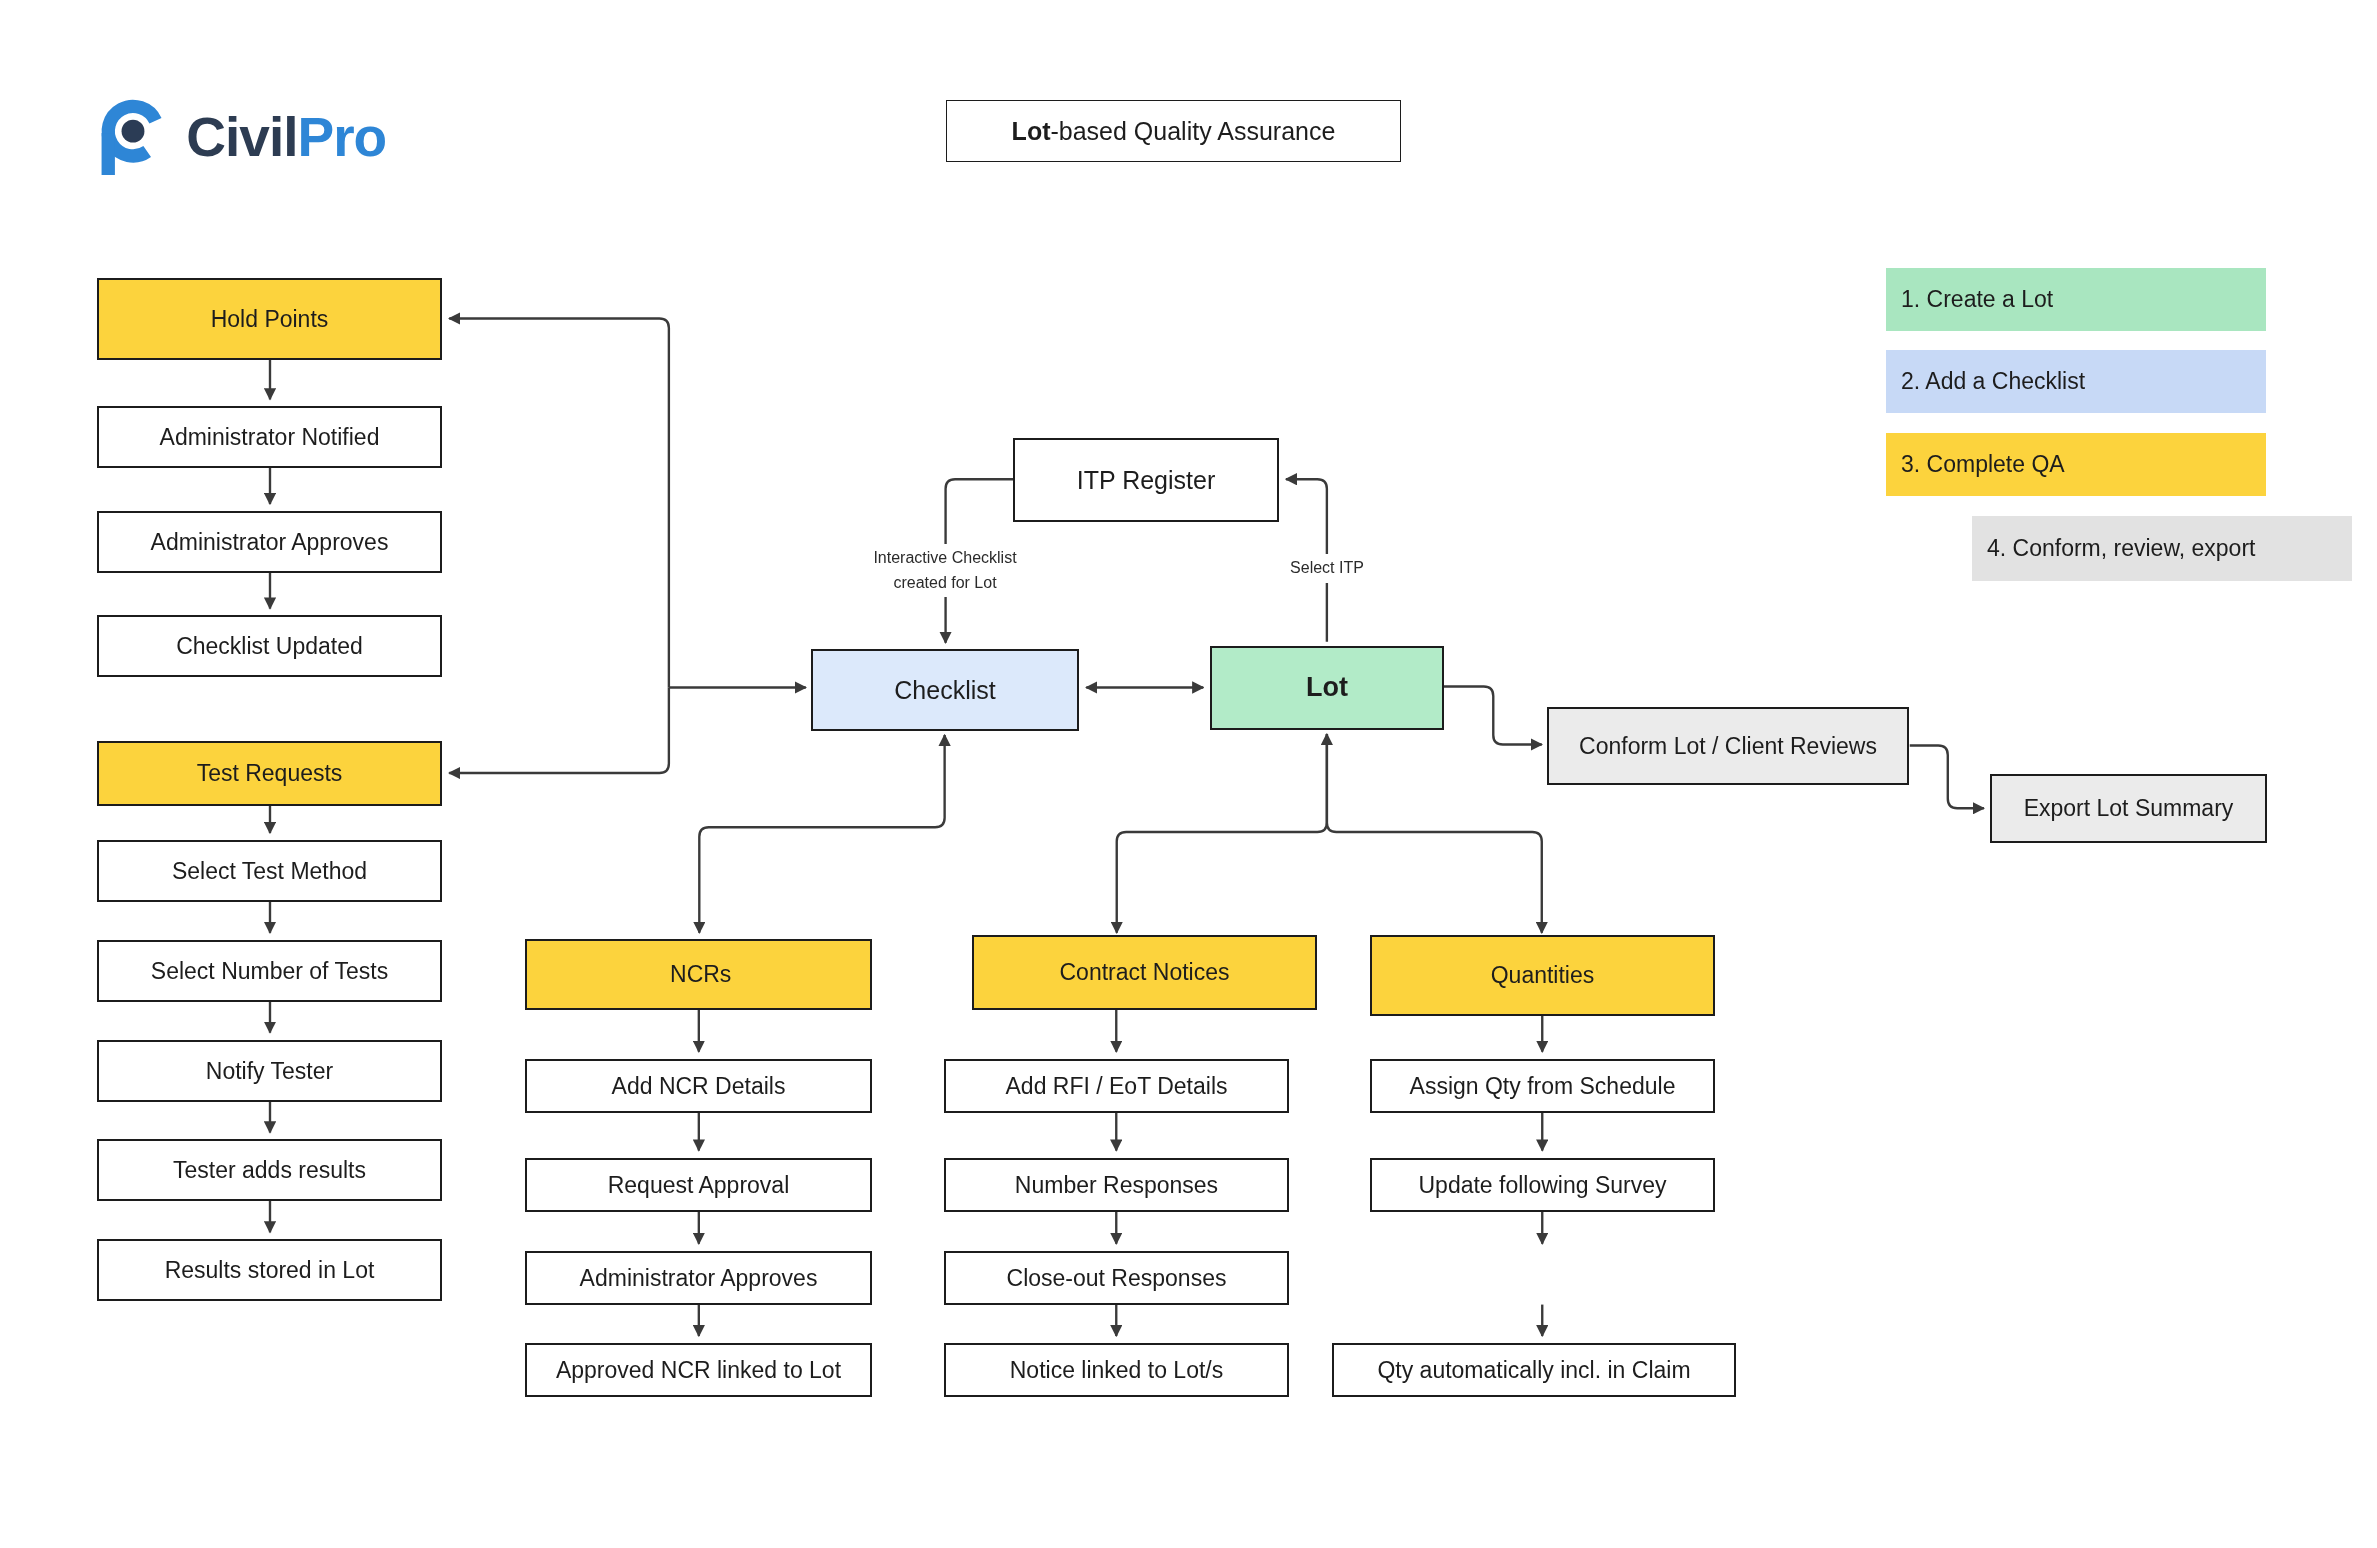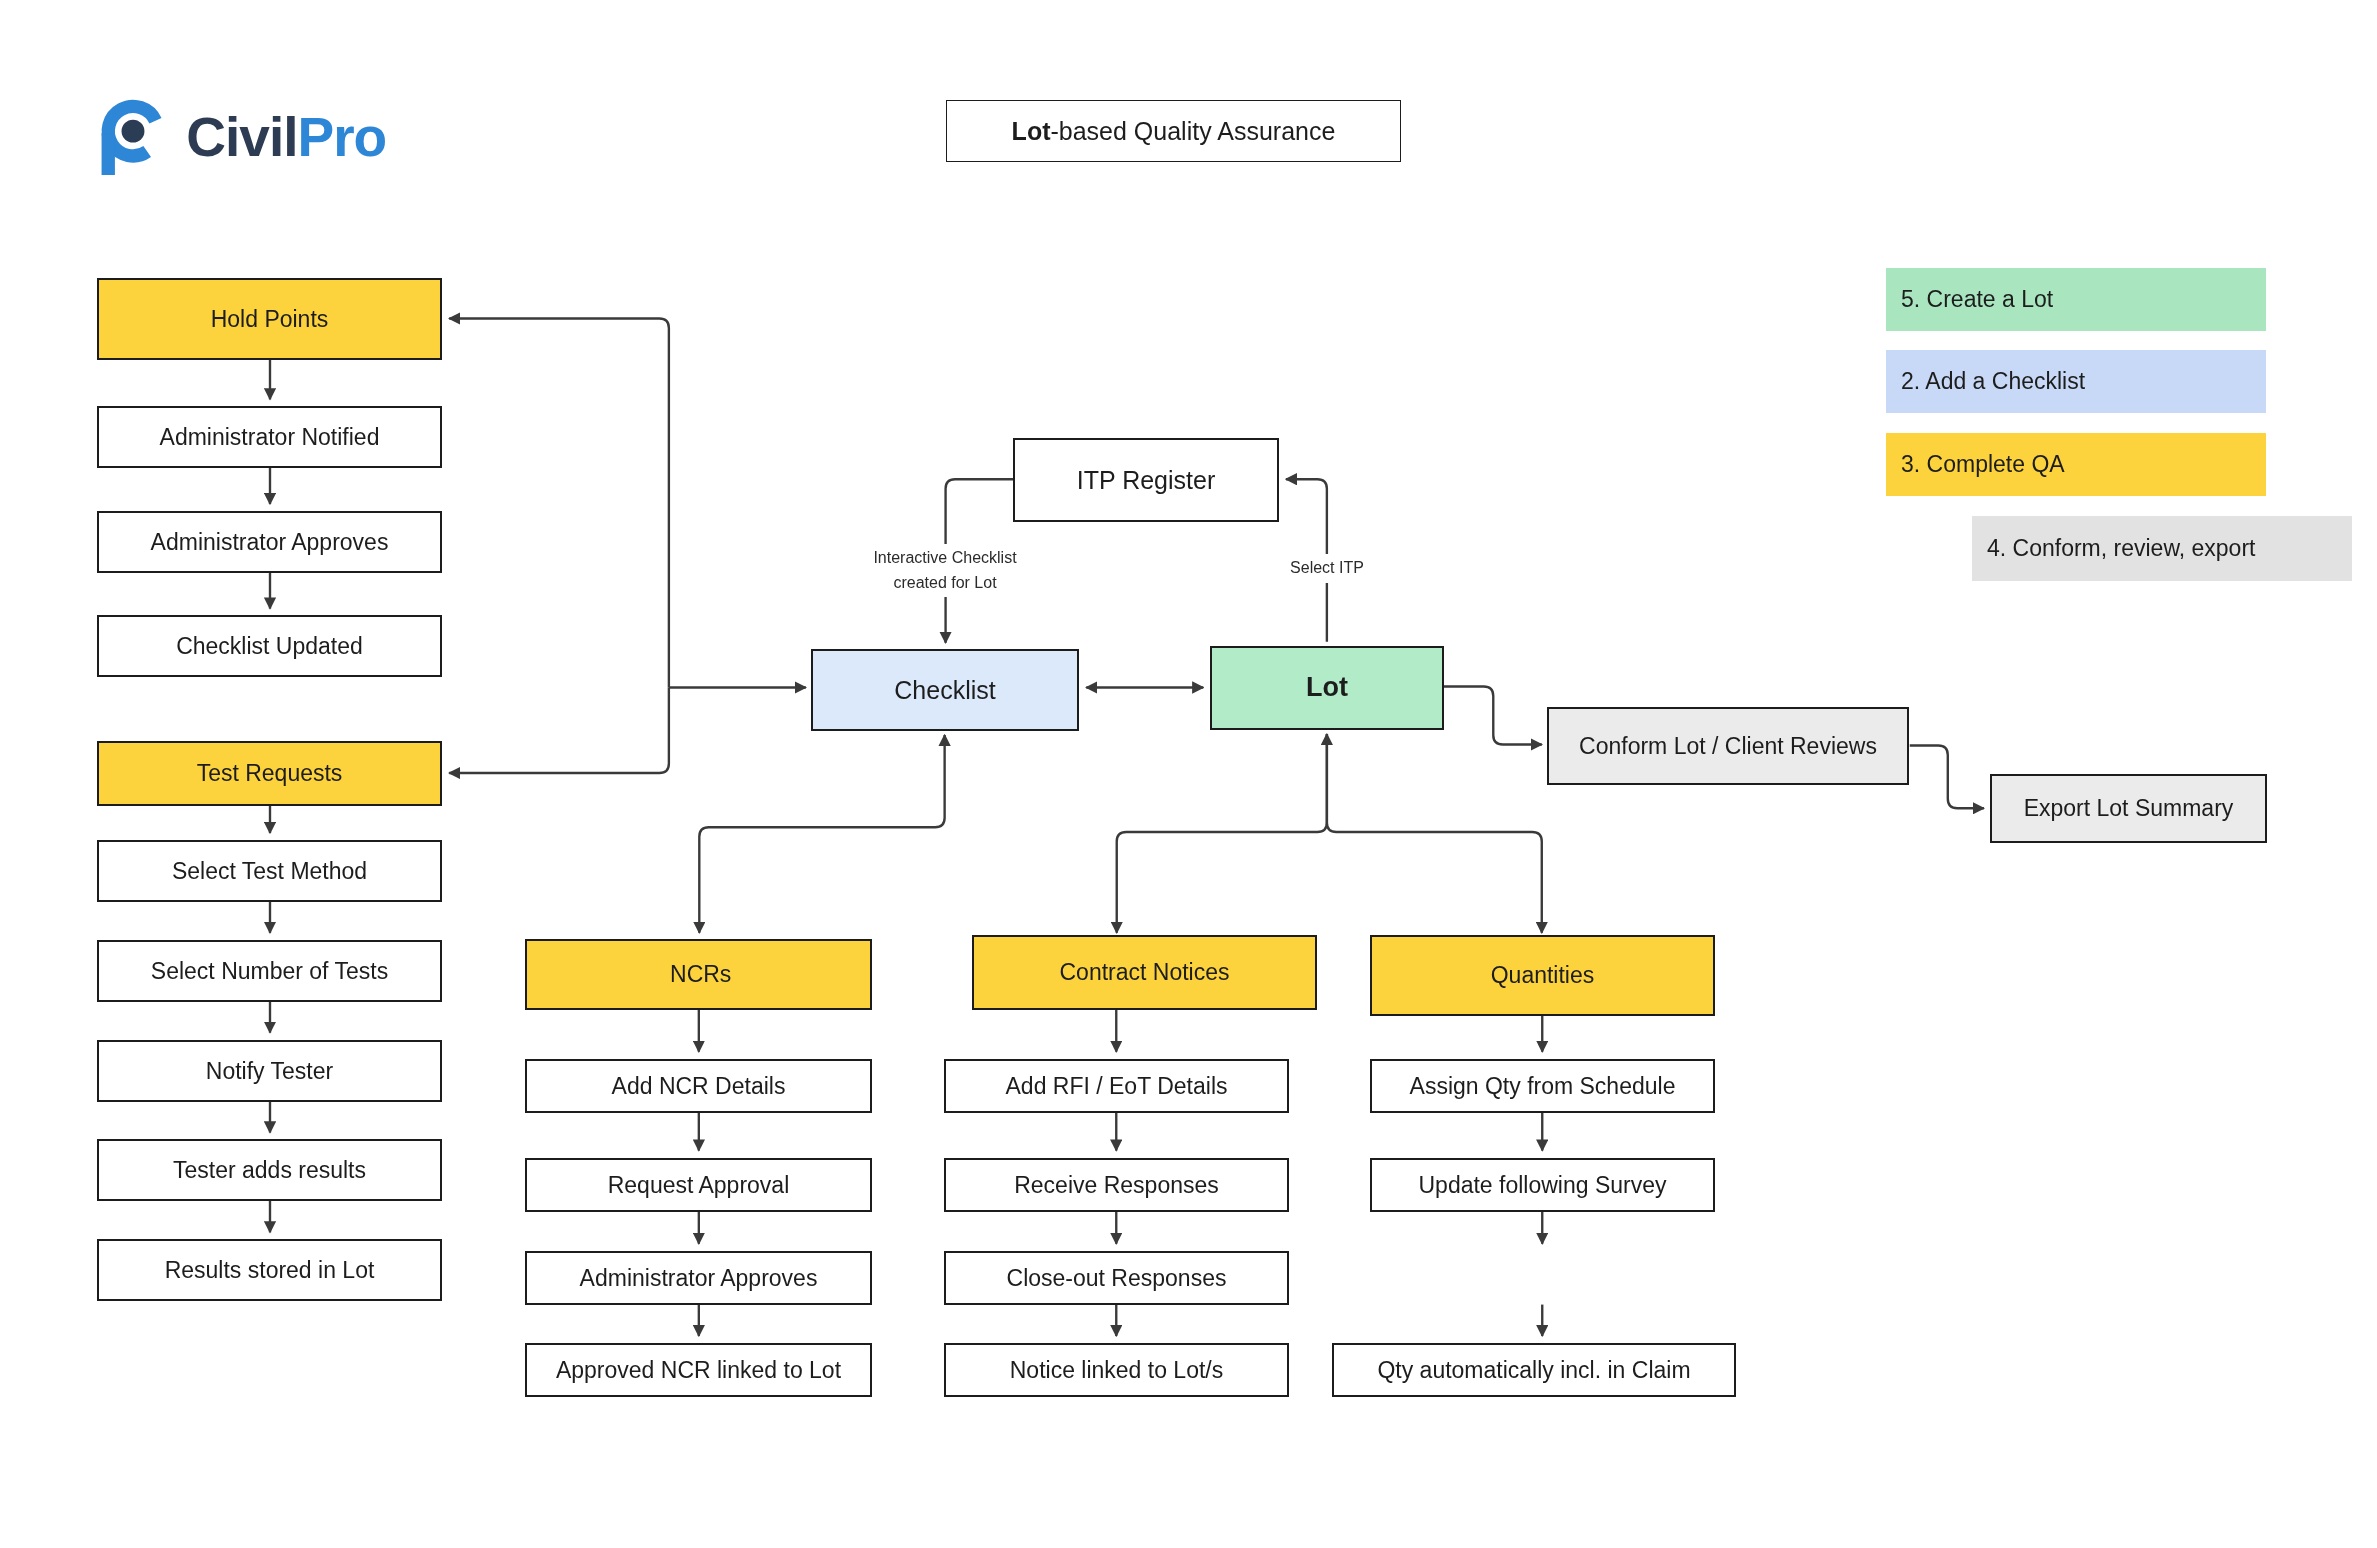--- a/index.html
+++ b/index.html
@@ -107,21 +107,21 @@
       </svg>
     </span>
     <span class="logo-text"><span class="brand-civil">Civil</span><span class="brand-pro">Pro</span></span>
   </div>
 
   <div class="titlebox" style="left:946px;top:100px;width:455px;height:62px;">
     <span><b>Lot</b><span>-based Quality Assurance</span></span>
   </div>
 
   <div class="legend-item lg1" style="left:1886px;top:268px;width:380px;height:63px;">
-      <span>5. Create a Lot</span>
+      <span>1. Create a Lot</span>
     </div>
   <div class="legend-item lg2" style="left:1886px;top:350px;width:380px;height:63px;">
       <span>2. Add a Checklist</span>
     </div>
   <div class="legend-item lg3" style="left:1886px;top:433px;width:380px;height:63px;">
       <span>3. Complete QA</span>
     </div>
   <div class="legend-item lg4" style="left:1972px;top:516px;width:380px;height:65px;">
       <span>4. Conform, review, export</span>
     </div>
@@ -151,21 +151,21 @@
   <div class="edge-label" style="left:1327px;top:554px;">Select ITP</div>
 
   <div class="node hdr" style="left:525px;top:939px;width:347px;height:71px;padding-left:12px;">NCRs</div>
   <div class="node" style="left:525px;top:1059px;width:347px;height:54px;">Add NCR Details</div>
   <div class="node" style="left:525px;top:1158px;width:347px;height:54px;">Request Approval</div>
   <div class="node" style="left:525px;top:1251px;width:347px;height:54px;">Administrator Approves</div>
   <div class="node" style="left:525px;top:1343px;width:347px;height:54px;">Approved NCR linked to Lot</div>
 
   <div class="node hdr" style="left:944px;top:935px;width:345px;height:75px;margin-left:28px;">Contract Notices</div>
   <div class="node" style="left:944px;top:1059px;width:345px;height:54px;">Add RFI / EoT Details</div>
-  <div class="node" style="left:944px;top:1158px;width:345px;height:54px;">Receive Responses</div>
+  <div class="node" style="left:944px;top:1158px;width:345px;height:54px;">Number Responses</div>
   <div class="node" style="left:944px;top:1251px;width:345px;height:54px;">Close-out Responses</div>
   <div class="node" style="left:944px;top:1343px;width:345px;height:54px;">Notice linked to Lot/s</div>
 
   <div class="node hdr" style="left:1370px;top:935px;width:345px;height:81px;">Quantities</div>
   <div class="node" style="left:1370px;top:1059px;width:345px;height:54px;">Assign Qty from Schedule</div>
   <div class="node" style="left:1370px;top:1158px;width:345px;height:54px;">Update following Survey</div>
   <div class="node" style="left:1332px;top:1343px;width:404px;height:54px;">Qty automatically incl. in Claim</div>
 
 </div>
 

